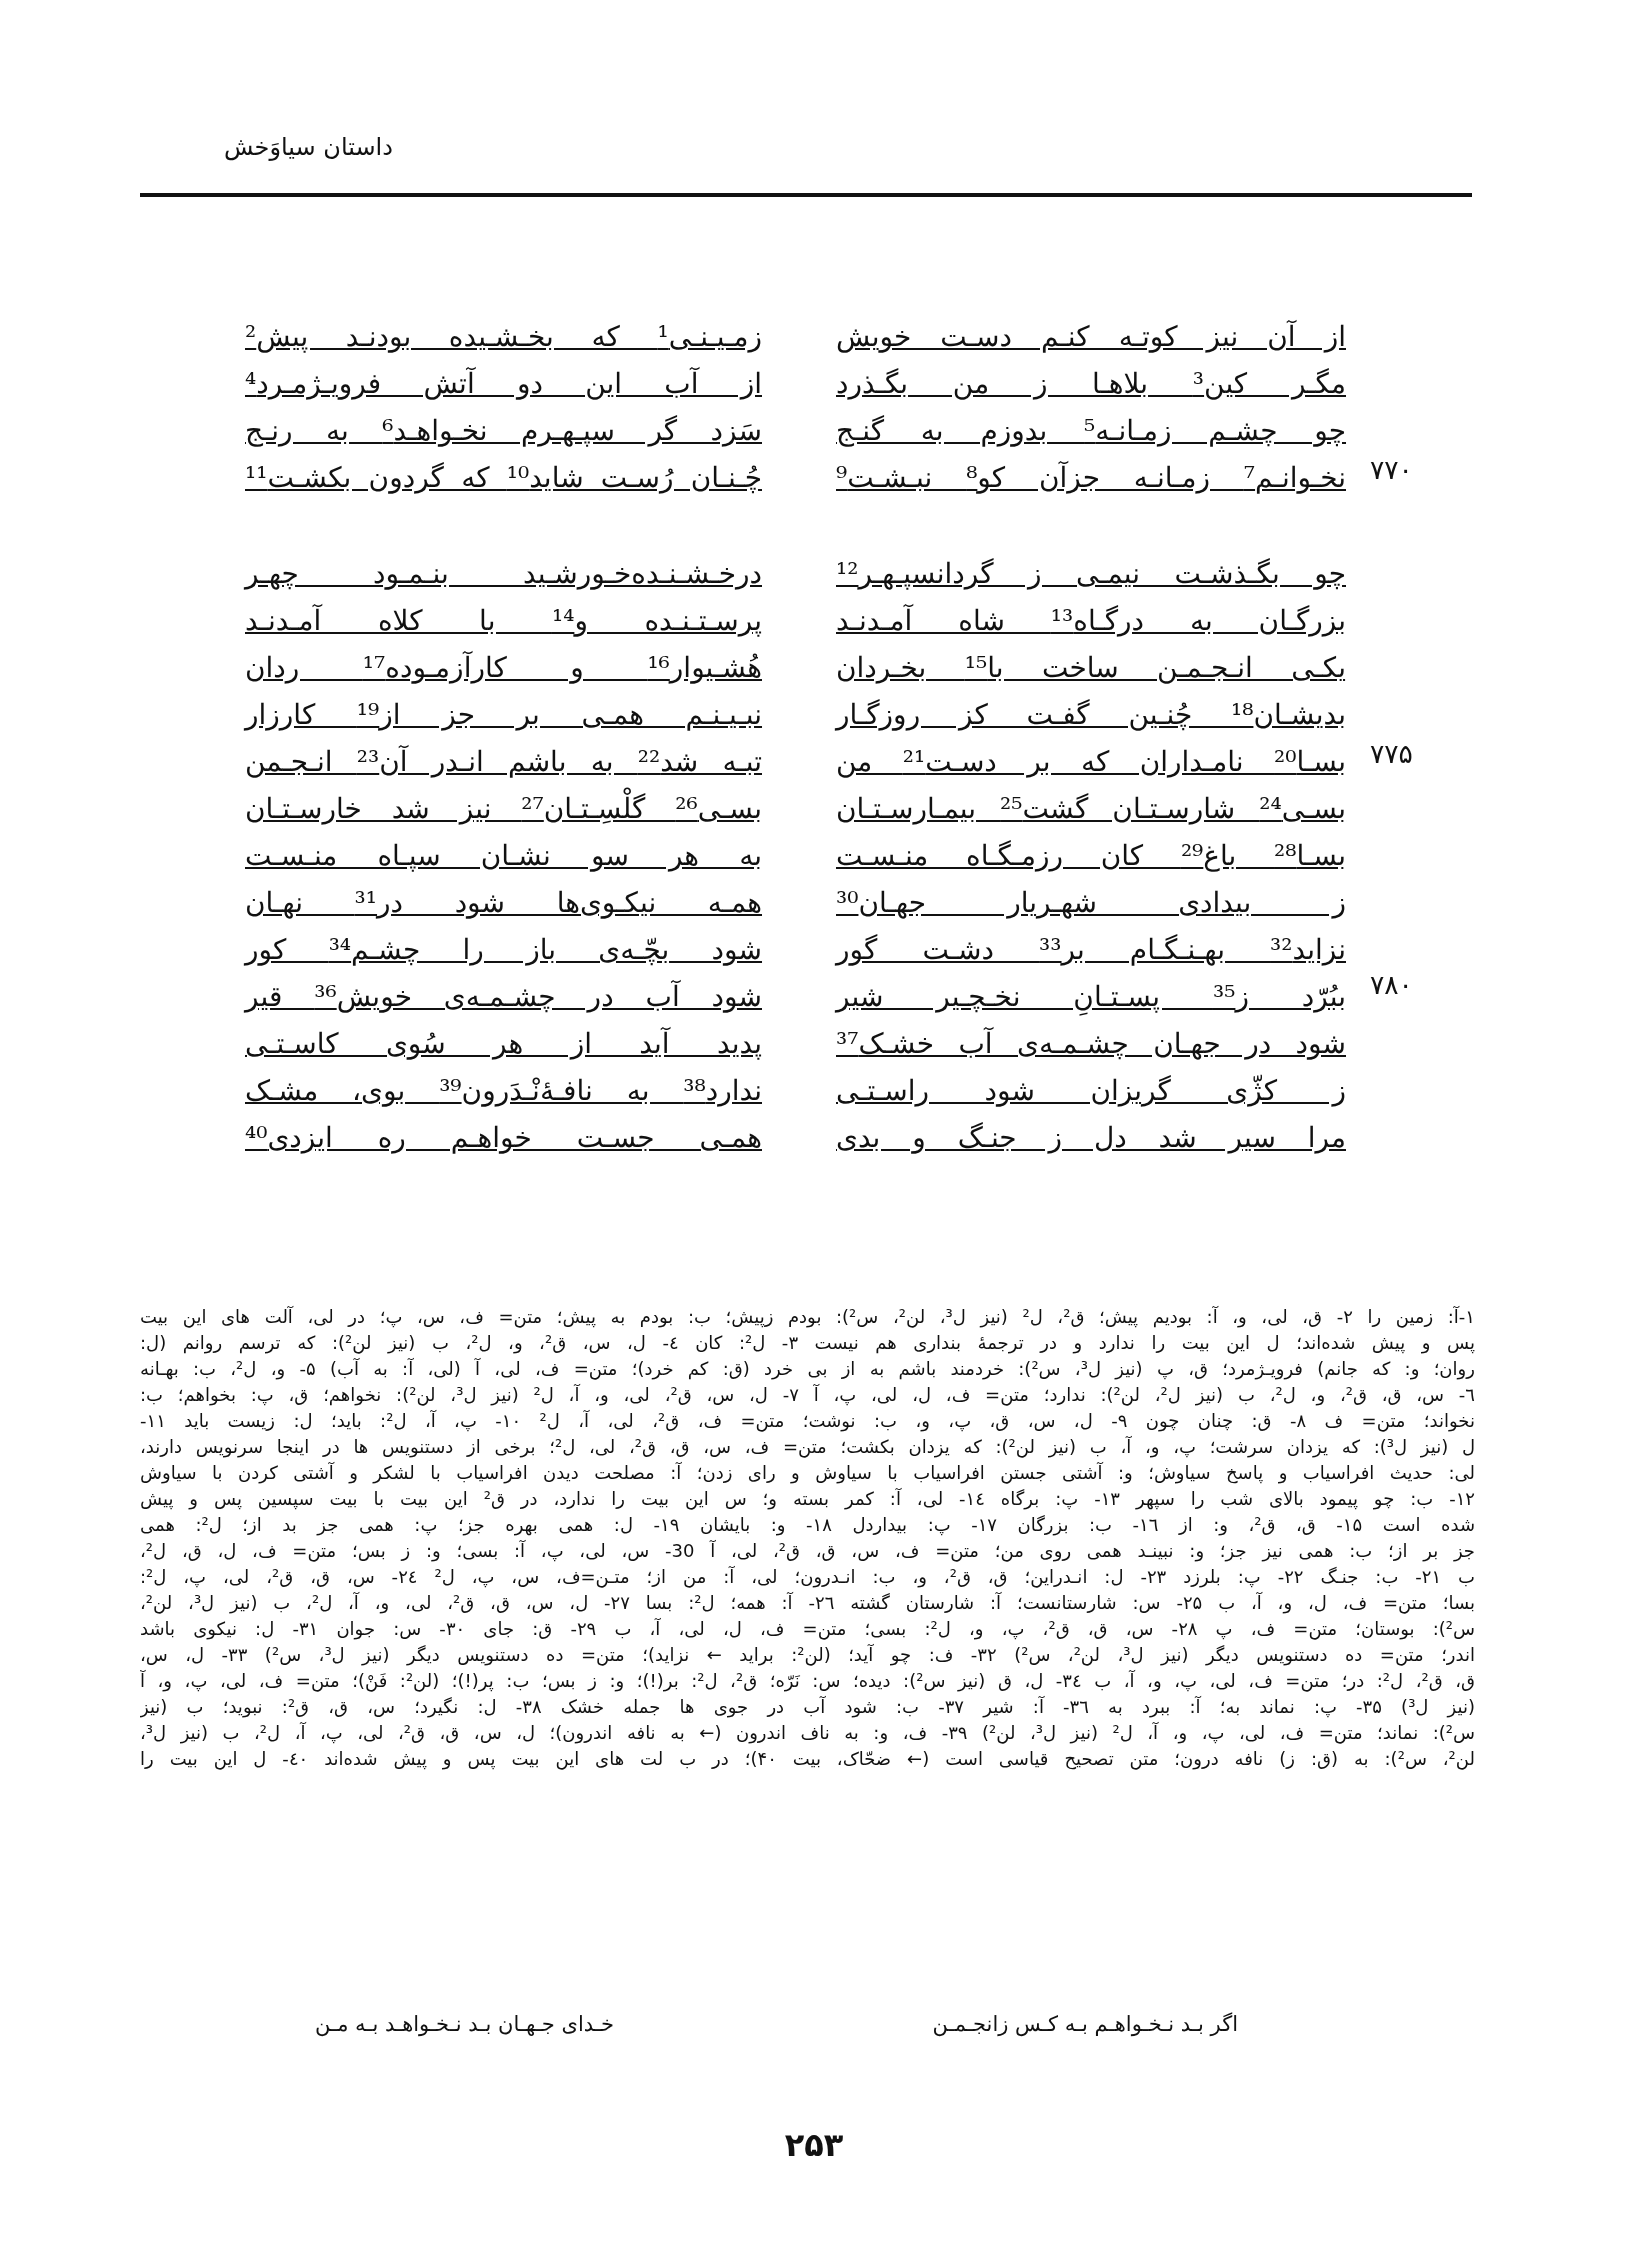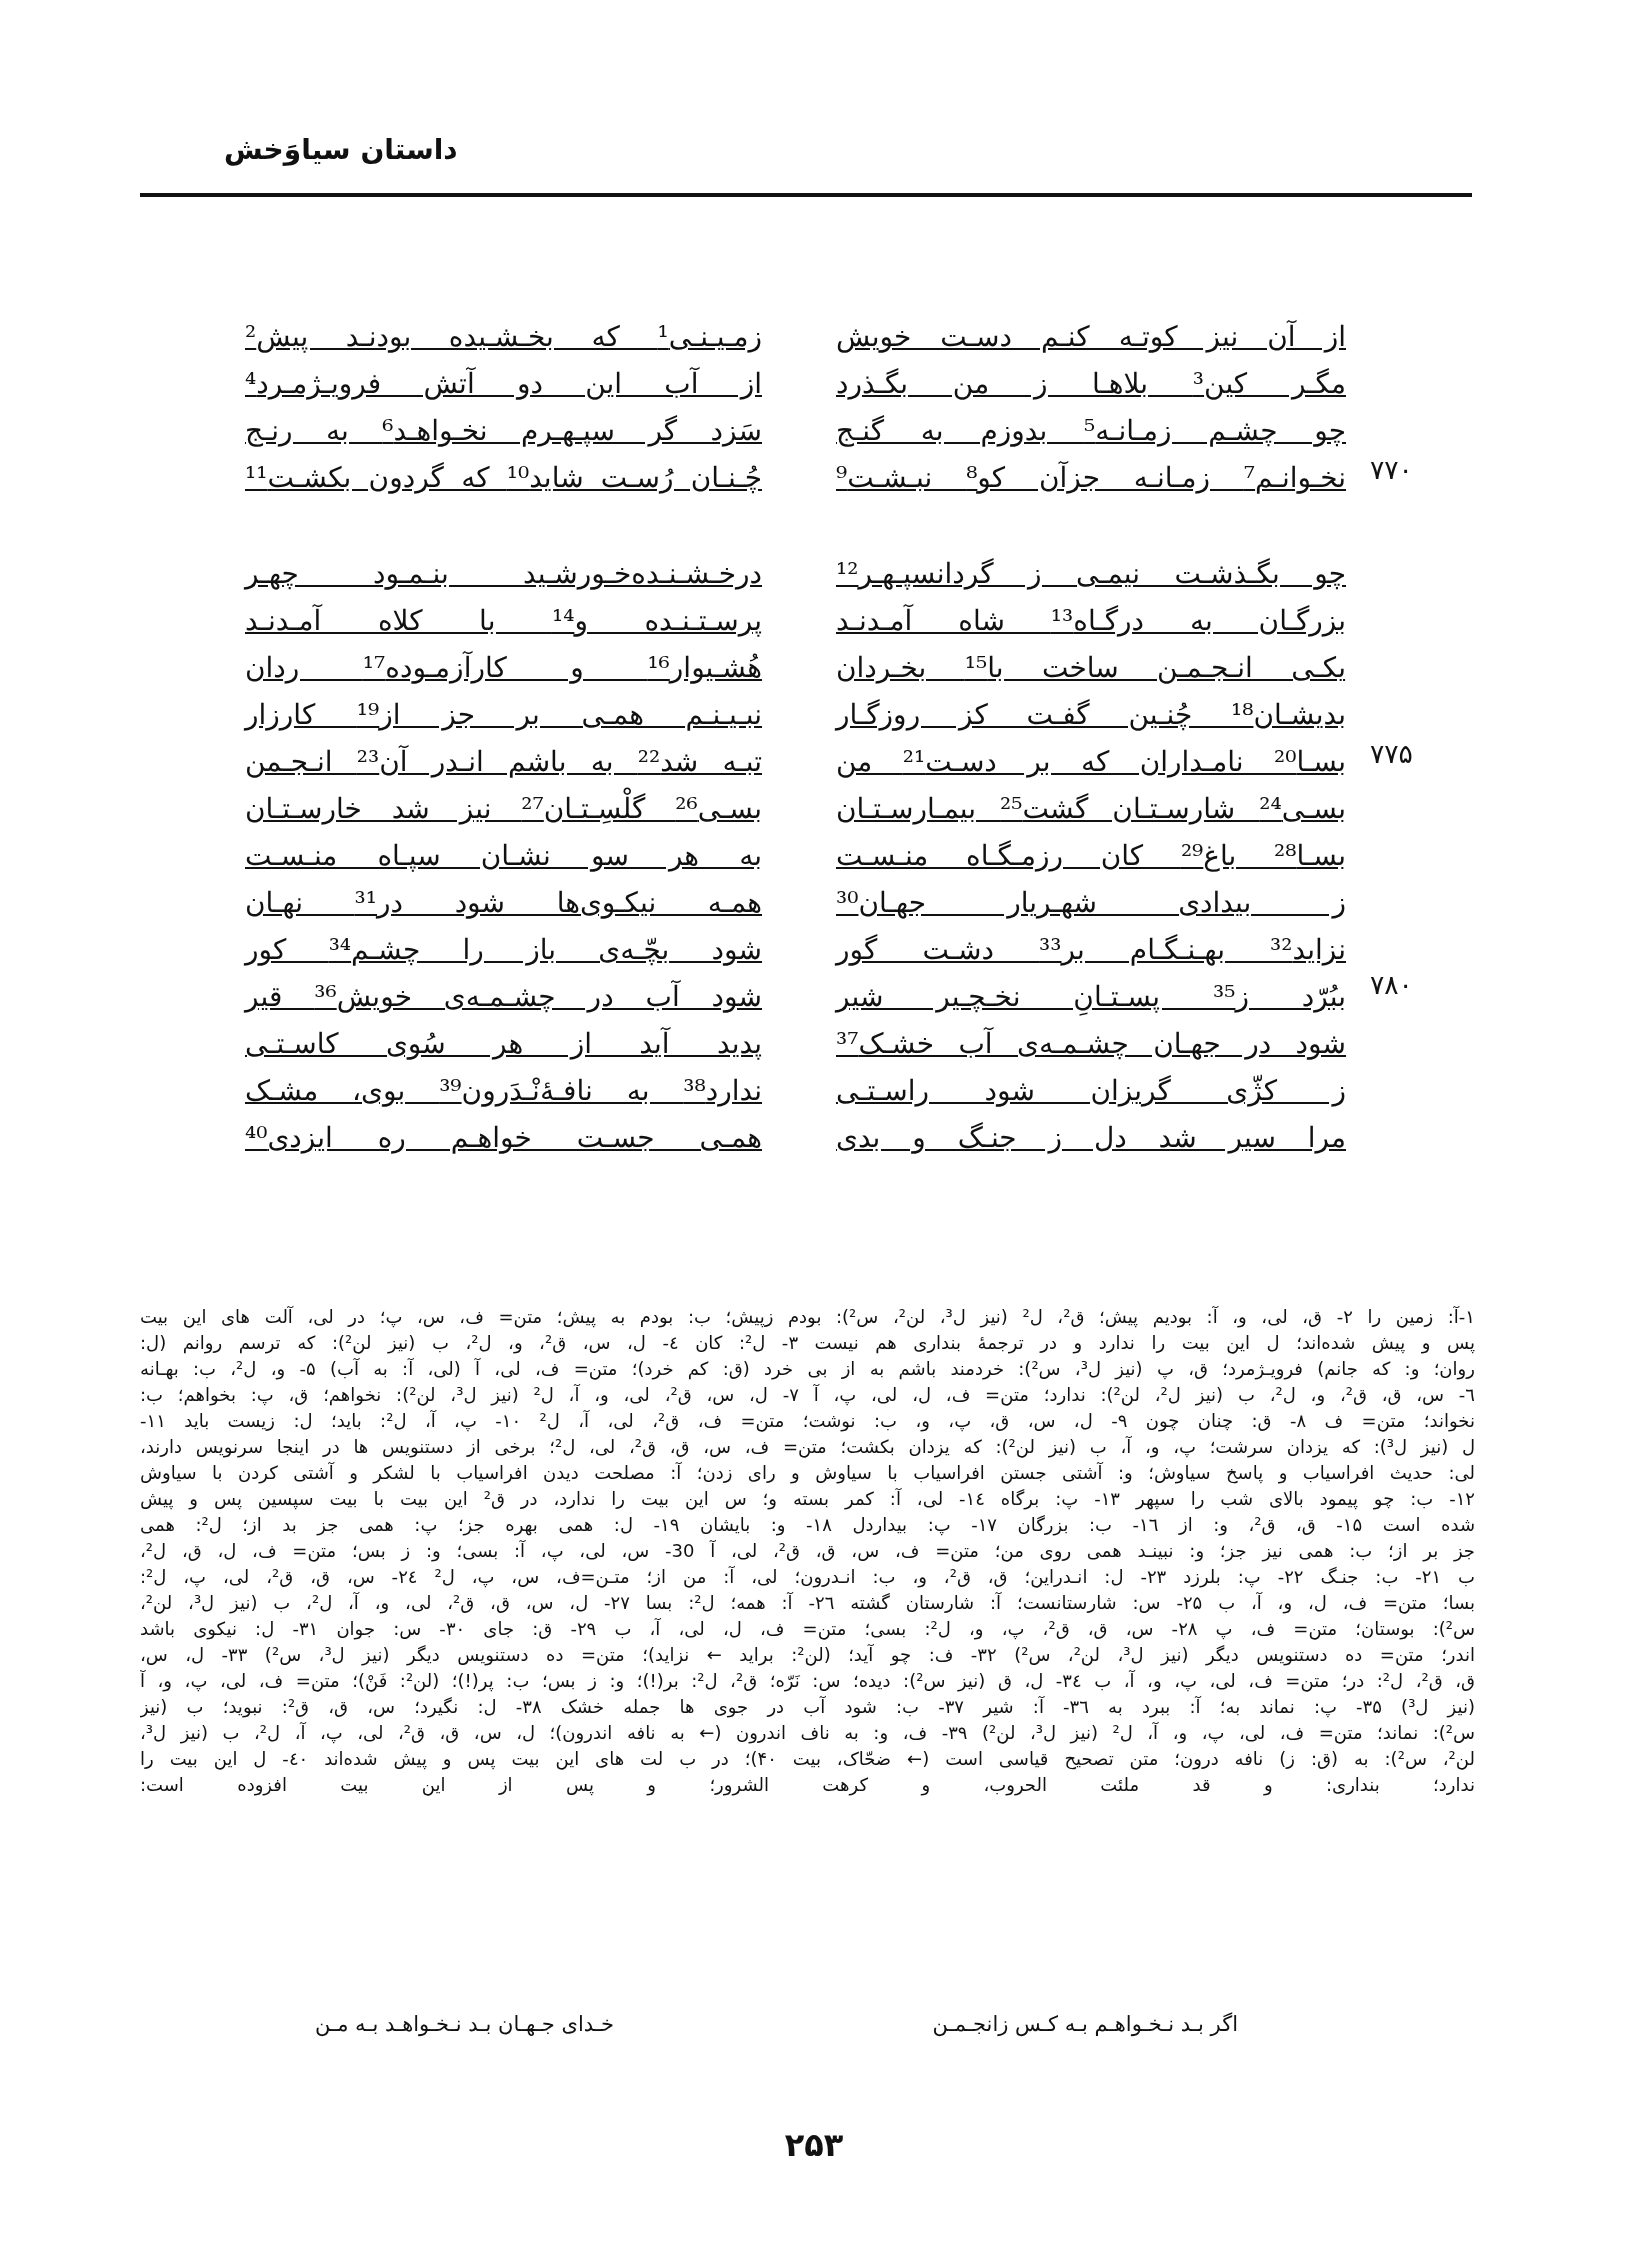--- a/index.html
+++ b/index.html
@@ -1,17 +1,17 @@
 <!DOCTYPE html>
 <html style="font-size:11.2px"><head>
 <meta charset="utf-8">
 <style>
   html,body{margin:0;padding:0;background:#fff;}
   body{width:1628px;height:2261px;position:relative;overflow:hidden;color:#111;font-family:"DejaVu Serif",serif;}
-  .title{position:absolute;left:224px;top:133px;font-family:"DejaVu Sans",sans-serif;font-weight:bold;font-size:28px;direction:rtl;}
+  .title{position:absolute;left:224px;top:133px;font-family:"DejaVu Sans",sans-serif;font-weight:normal;font-size:24px;direction:rtl;}
   .rule{position:absolute;left:140px;top:193px;width:1332px;height:3.5px;background:#111;}
   .col{position:absolute;direction:rtl;font-size:28px;text-decoration:underline;}
   .col-right{left:836px;width:510px;top:313px;}
   .col-left{left:245px;width:517px;top:313px;}
   .verse{height:47px;line-height:47px;text-align:justify;text-align-last:justify;white-space:nowrap;overflow:visible;}
   .gap{height:49px;}
   .vnum{position:absolute;left:1370px;font-size:26.6px;font-family:"DejaVu Sans",sans-serif;direction:rtl;}
   .footnotes{position:absolute;left:140px;width:1335px;top:1304px;direction:rtl;font-size:18px;line-height:26px;font-family:"DejaVu Sans",sans-serif;}
   .fn-line{height:26px;white-space:nowrap;overflow:hidden;text-align:justify;text-align-last:justify;}
   .fn-line.last{text-align-last:right;}
@@ -82,21 +82,20 @@
   <div class="fn-line">شده است   ۱۵- ق، ق²، و: از   ۱٦- ب: بزرگان   ۱۷- پ: بیداردل   ۱۸- و: بایشان   ۱۹- ل: همی بهره جز؛ پ: همی جز بد از؛ ل²: همی</div>
   <div class="fn-line">جز بر از؛ ب: همی نیز جز؛ و: نبینـد همی روی من؛ متن= ف، س، ق، ق²، لی، آ   30- س، لی، پ، آ: بسی؛ و: ز بس؛ متن= ف، ل، ق، ل²،</div>
   <div class="fn-line">ب   ۲۱- ب: جنـگ   ۲۲- پ: بلرزد   ۲۳- ل: انـدراین؛ ق، ق²، و، ب: انـدرون؛ لی، آ: من از؛ متـن=ف، س، پ، ل²   ۲٤- س، ق، ق²، لی، پ، ل²:</div>
   <div class="fn-line">بسا؛ متن= ف، ل، و، آ، ب   ۲۵- س: شارستانست؛ آ: شارستان گشته   ۲٦- آ: همه؛ ل²: بسا   ۲۷- ل، س، ق، ق²، لی، و، آ، ل²، ب (نیز ل³، لن²،</div>
   <div class="fn-line">س²): بوستان؛ متن= ف، پ   ۲۸- س، ق، ق²، پ، و، ل²: بسی؛ متن= ف، ل، لی، آ، ب   ۲۹- ق: جای   ۳۰- س: جوان   ۳۱- ل: نیکوی باشد</div>
   <div class="fn-line">اندر؛ متن= ده دستنویس دیگر (نیز ل³، لن²، س²)   ۳۲- ف: چو آید؛ (لن²: براید ← نزاید)؛ متن= ده دستنویس دیگر (نیز ل³، س²)   ۳۳- ل، س،</div>
   <div class="fn-line">ق، ق²، ل²: در؛ متن= ف، لی، پ، و، آ، ب   ۳٤- ل، ق (نیز س²): دیده؛ س: نَرّه؛ ق²، ل²: بر(!)؛ و: ز بس؛ ب: پر(!)؛ (لن²: فَنْ)؛ متن= ف، لی، پ، و، آ</div>
   <div class="fn-line">(نیز ل³)   ۳۵- پ: نماند به؛ آ: ببرد به   ۳٦- آ: شیر   ۳۷- ب: شود آب در جوی ها جمله خشک   ۳۸- ل: نگیرد؛ س، ق، ق²: نبوید؛ ب (نیز</div>
   <div class="fn-line">س²): نماند؛ متن= ف، لی، پ، و، آ، ل² (نیز ل³، لن²)   ۳۹- ف، و: به ناف اندرون (← به نافه اندرون)؛ ل، س، ق، ق²، لی، پ، آ، ل²، ب (نیز ل³،</div>
   <div class="fn-line">لن²، س²): به (ق: ز) نافه درون؛ متن تصحیح قیاسی است (← ضحّاک، بیت ۴۰)؛ در ب لت های این بیت پس و پیش شده‌اند   ٤۰- ل این بیت را</div>
-  <div class="fn-line">ندارد؛ بنداری: و قد ملئت الحروب، و کرهت الشرور؛ و پس از این بیت افزوده است:</div>
   <div class="fn-line last"></div>
 </div>
 
 <div class="couplet">
   <span>اگر بـد نـخـواهـم بـه کـس زانجـمـن</span>
   <span>خـدای جـهـان بـد نـخـواهـد بـه مـن</span>
 </div>
 
 <div class="pagenum">۲۵۳</div>
 

